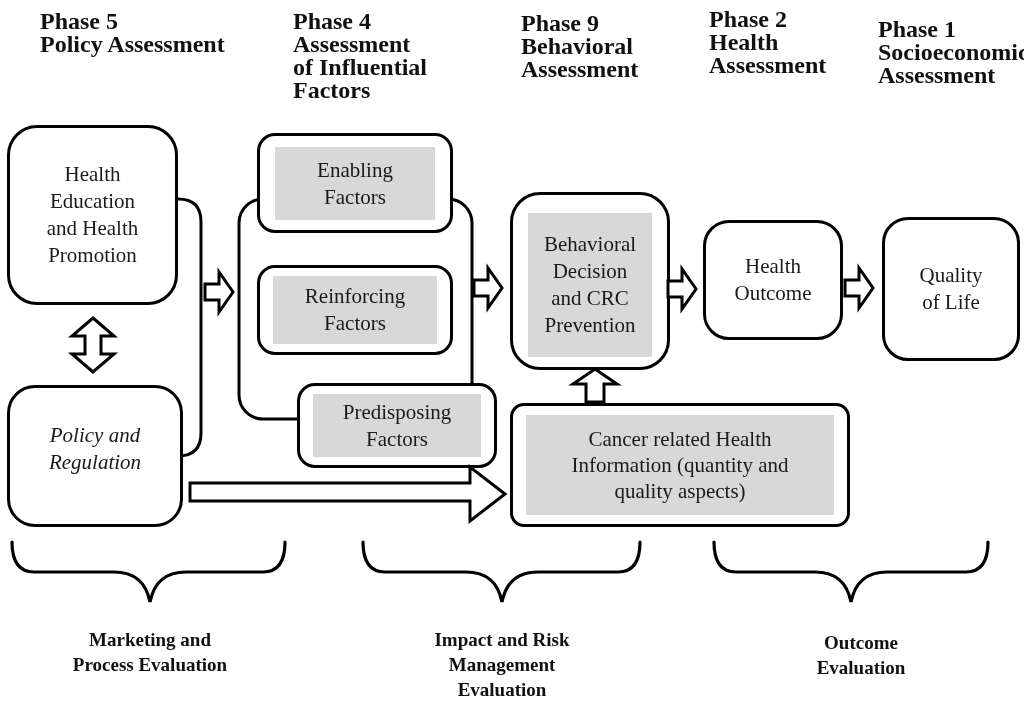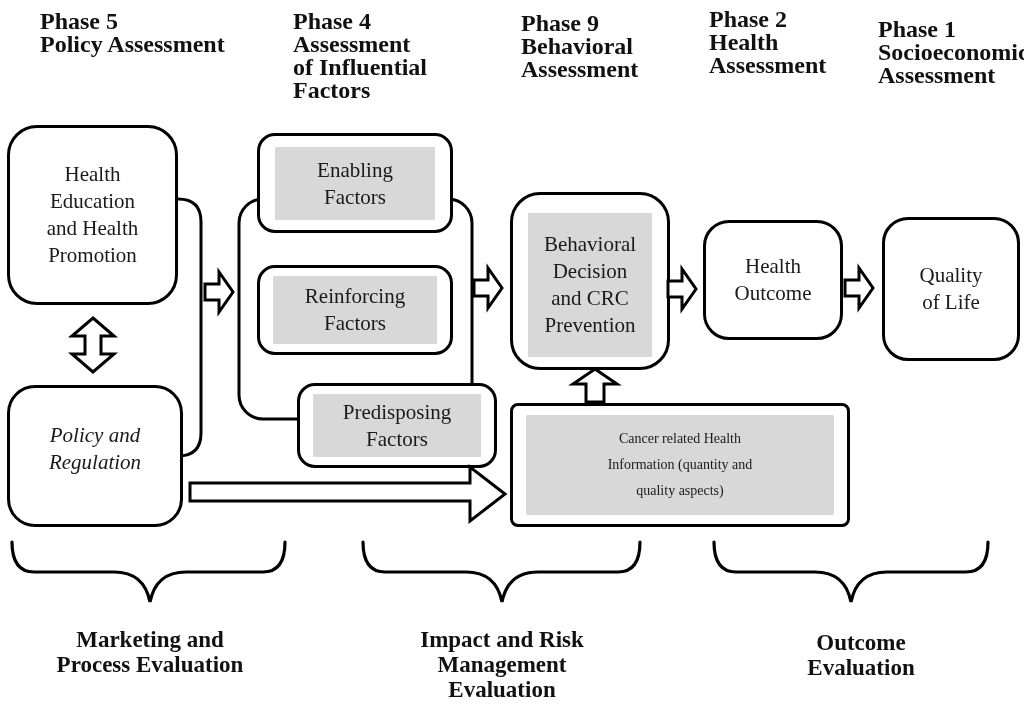--- a/index.html
+++ b/index.html
@@ -17,21 +17,21 @@
     box-sizing:border-box;display:flex;align-items:center;justify-content:center;
     text-align:center;font-size:21px;line-height:27px;color:#1a1a1a;z-index:2;
   }
   .rbox span{display:block;}
   .inner{
     flex:1;align-self:stretch;display:flex;flex-direction:column;
     align-items:center;justify-content:center;text-align:center;
   }
   .gray .inner{background:#d8d8d8;}
   .evlabel{
-    position:absolute;font-weight:bold;font-size:23px;line-height:25px;
+    position:absolute;font-weight:bold;font-size:19px;line-height:25px;
     text-align:center;color:#111;width:260px;
   }
   .evlabel span{display:block;}
   svg.layer{position:absolute;left:0;top:0;pointer-events:none;}
   #underlay{z-index:1;}
   #overlay{z-index:3;}
 </style>
 </head>
 <body>
 
@@ -117,21 +117,21 @@
       <span>Outcome</span>
     </div>
   </div>
   <div class="rbox" style="left:882px;top:217px;width:138px;height:144px;border-radius:26px;">
     <div class="inner">
       <span>Quality</span>
       <span>of Life</span>
     </div>
   </div>
 
-  <div class="rbox gray" style="left:510px;top:403px;width:340px;height:124px;border-radius:8px;padding:9px 13px;font-size:14px;line-height:26px;">
+  <div class="rbox gray" style="left:510px;top:403px;width:340px;height:124px;border-radius:14px;padding:9px 13px;font-size:21px;line-height:26px;">
     <div class="inner">
       <span>Cancer related Health</span>
       <span>Information (quantity and</span>
       <span>quality aspects)</span>
     </div>
   </div>
 
   <svg id="overlay" class="layer" width="1024" height="707" viewBox="0 0 1024 707">
 
     <polygon points="93,318 114,336 101,336 101,354 114,354 93,372 72,354 85,354 85,336 72,336" fill="#ffffff" stroke="#000" stroke-width="3" stroke-linejoin="miter"></polygon>

